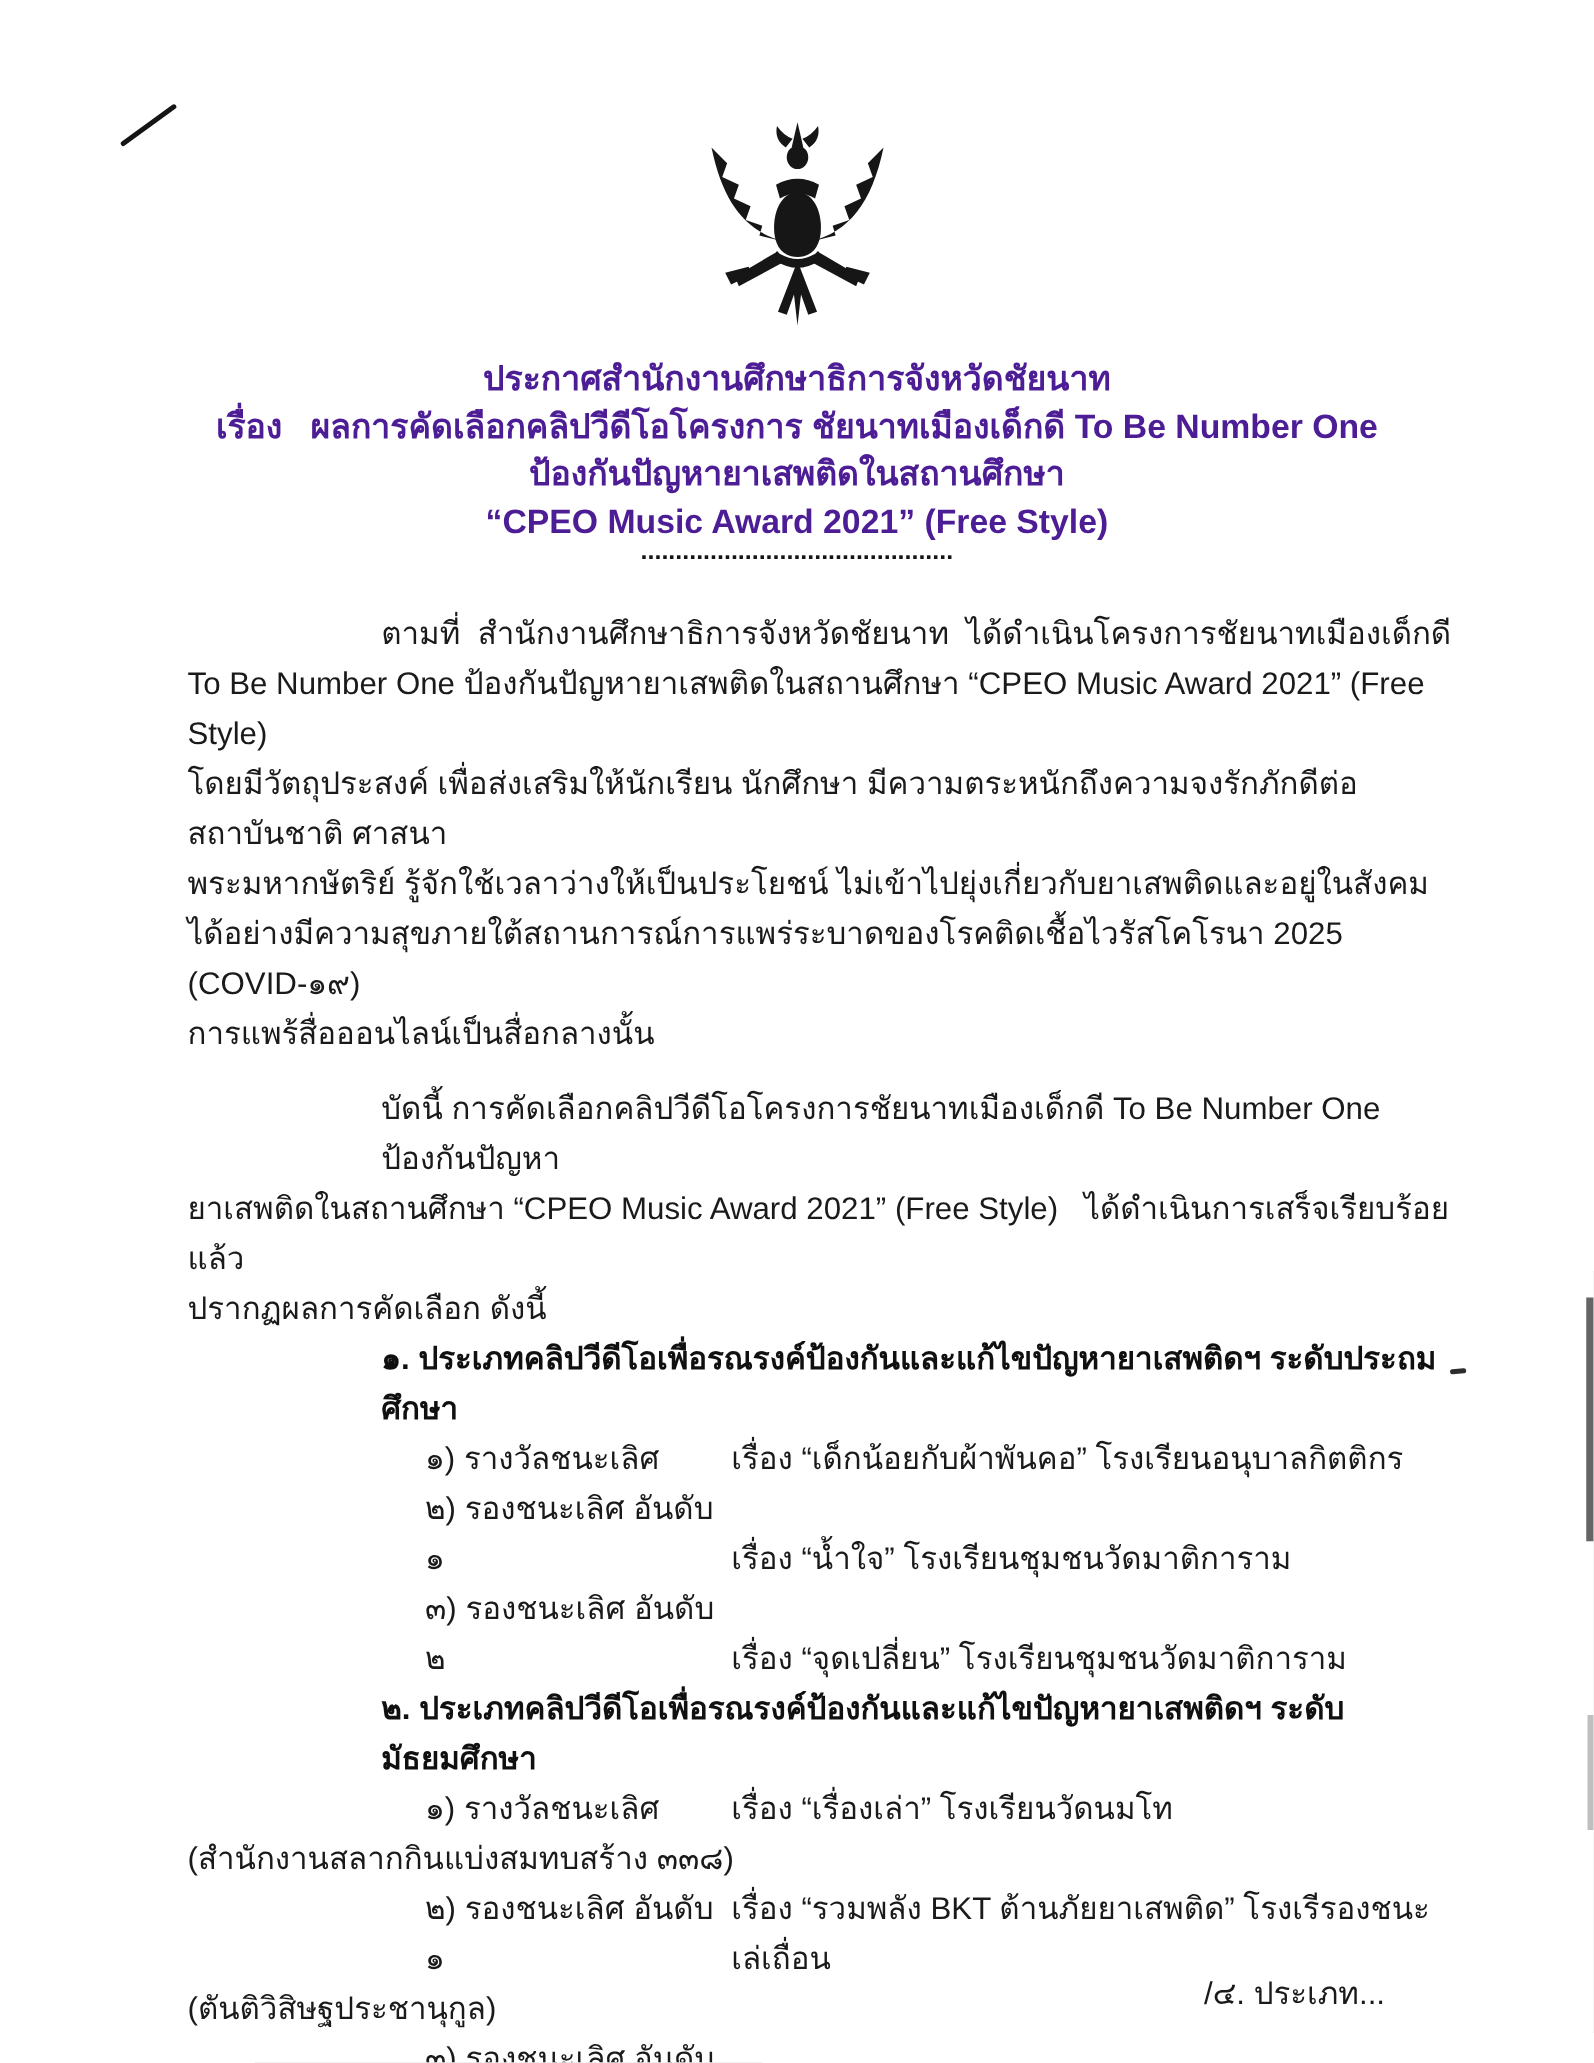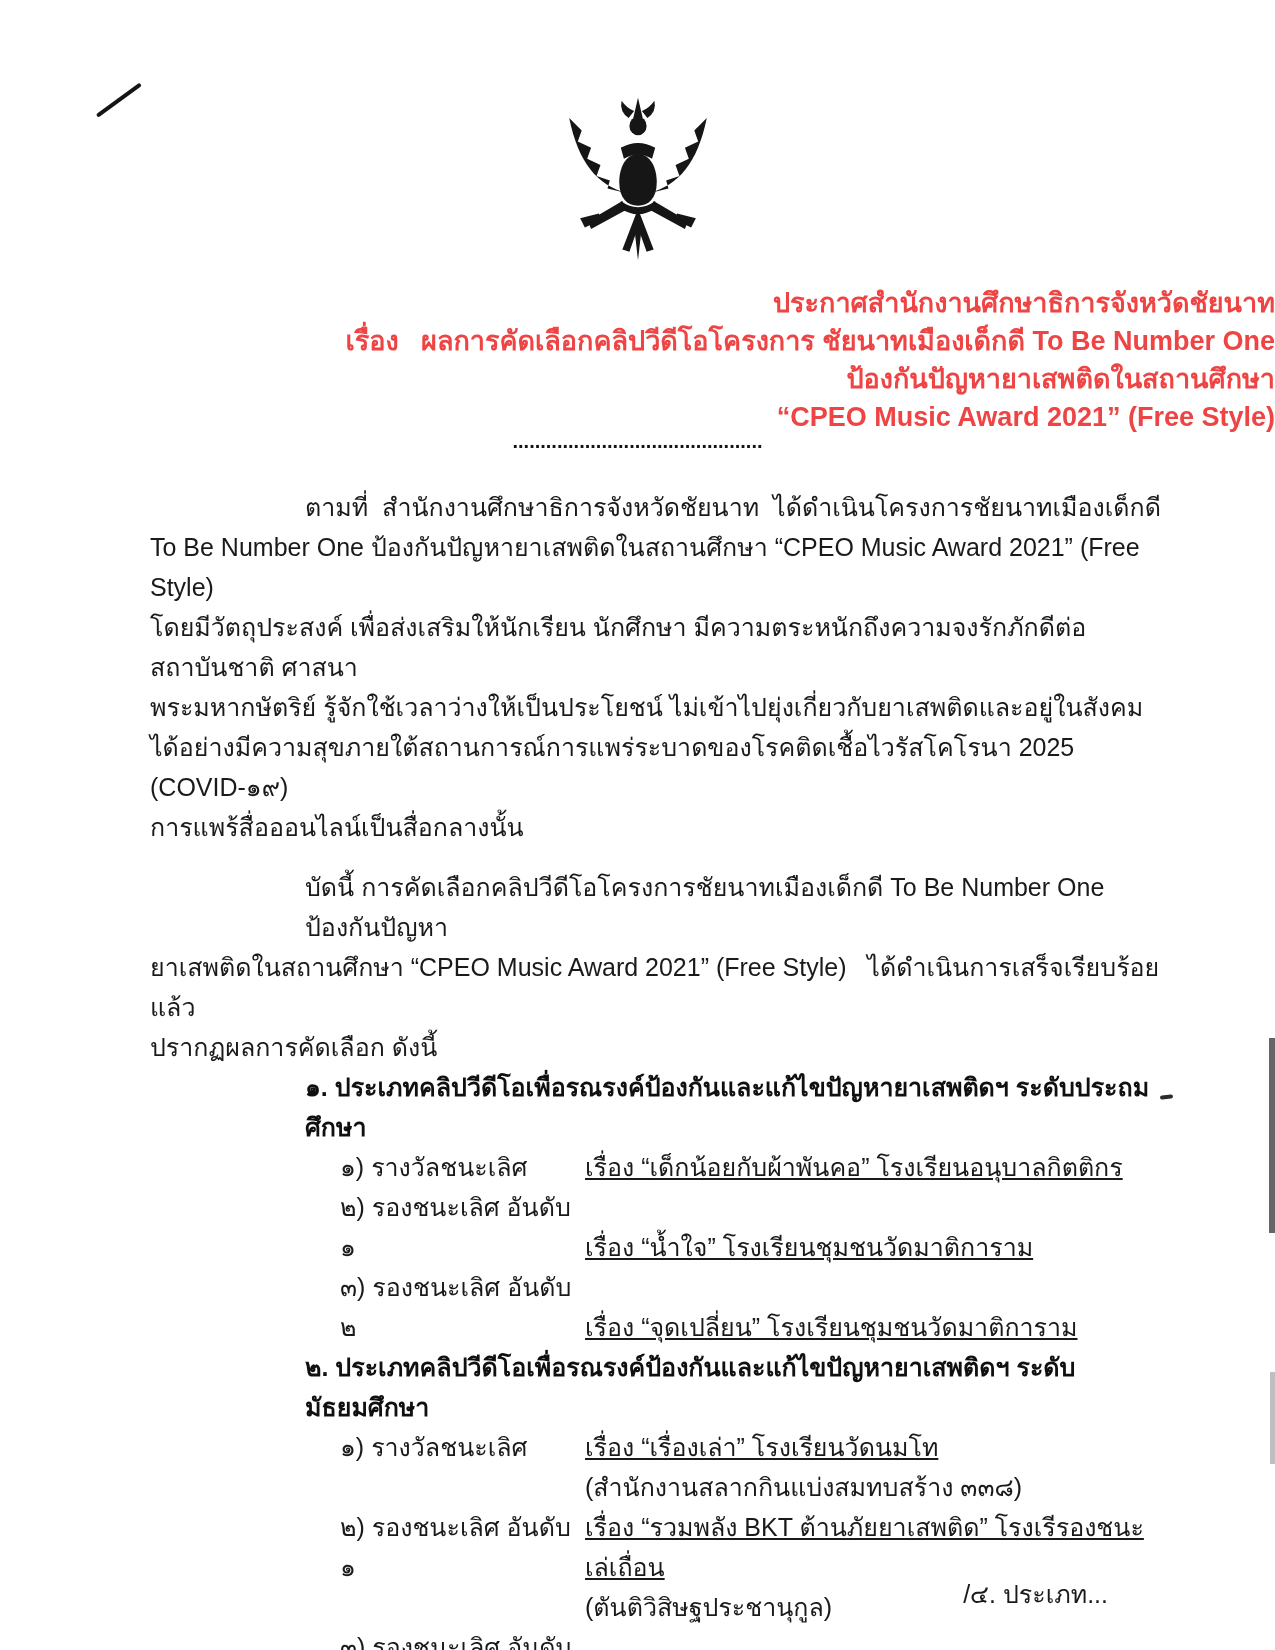--- a/index.html
+++ b/index.html
@@ -25,45 +25,45 @@
   
   .emblem {
     position:absolute; top:96px; left:50%; transform:translateX(-50%);
     width:172px; height:188px;
   }
   .emblem svg { width:100%; height:100%; }
 
   
   .title-block {
     position:absolute; top:284px; left:0; right:0;
-    text-align:right;
+    text-align:center;
     font-size:27px; font-weight:700; line-height:38px;
-    color:#ef4444;
+    color:#4c1d95;
   }
   .dots-divider {
     position:absolute; top:430px; left:0; right:0;
     text-align:center;
     font-size:20px; font-weight:700; letter-spacing:0px; color:#141414;
   }
 
   
   .content {
     position:absolute; top:487px; left:150px; right:112px;
     font-size:25px; line-height:40px; color:#1a1a1a;
   }
   .line { min-height:40px; }
   .indent { padding-left:155px; }
   .para-2 { margin-top:20px; }
   .section-heading { font-weight:700; color:#101010; }
   .sh-indent { padding-left:155px; }
 
   .award-row { display:flex; align-items:flex-end; }
   .award-label { flex:0 0 245px; margin-left:190px; }
-  .award-detail { flex:1 1 auto;text-decoration:underline; }
-  .cont-line { margin-left:435px; }
+  .award-detail { flex:1 1 auto; }
+  .cont-line { }
 
   
   .footer-marker {
     position:absolute; top:1574px; right:167px;
     font-size:25px; color:#1a1a1a;
   }
 
   
   .artifact-dash {
     position:absolute; left:1160px; top:1095px;

